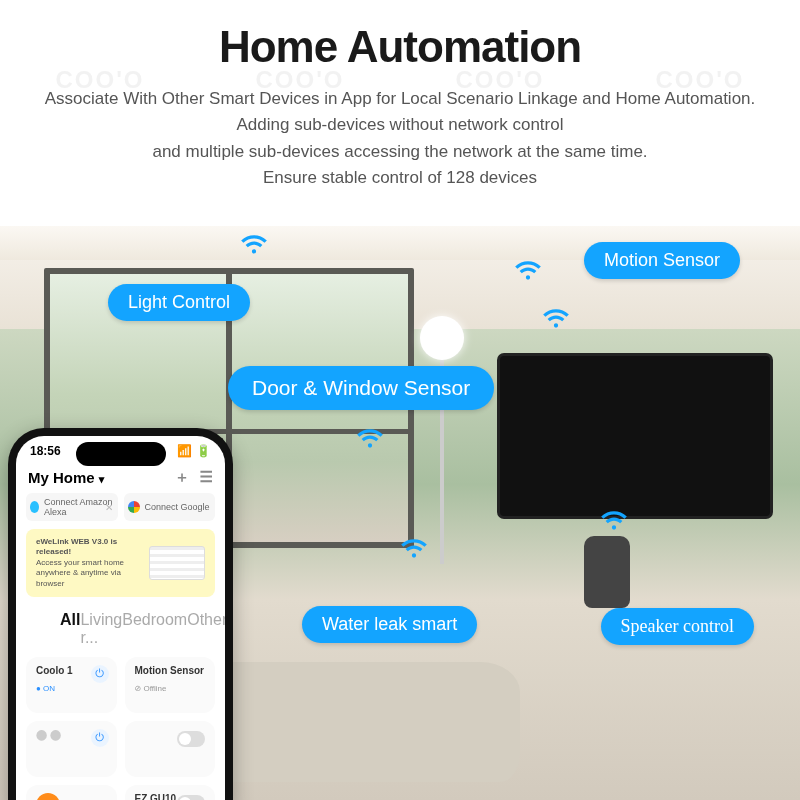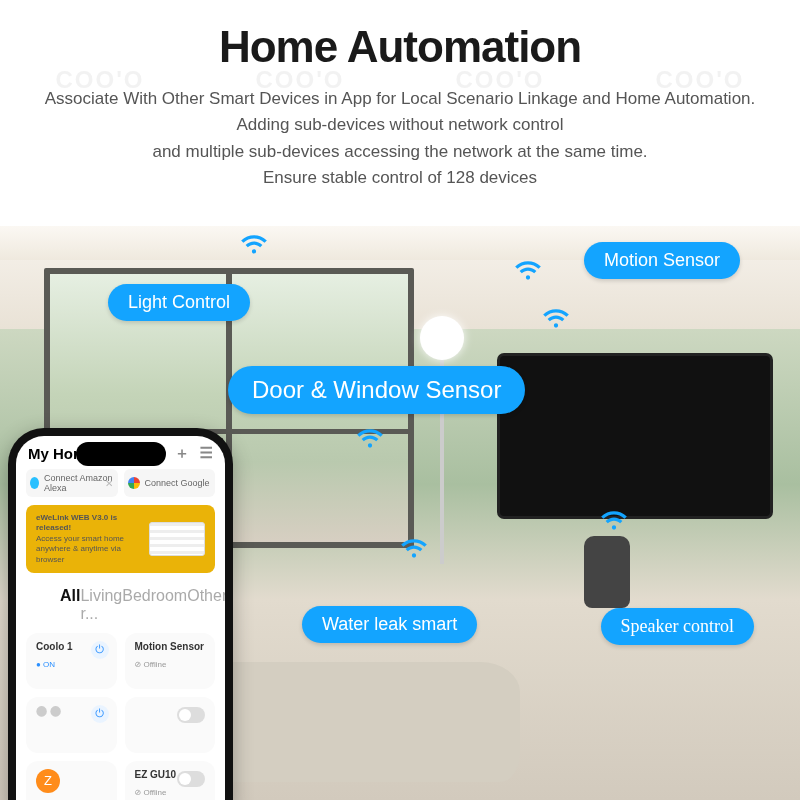--- a/index.html
+++ b/index.html
@@ -127,21 +127,21 @@
     position: absolute;
     background: #13a4ff;
     color: #fff;
     font-size: 18px;
     font-weight: 500;
     padding: 8px 20px;
     border-radius: 999px;
     white-space: nowrap;
     box-shadow: 0 2px 4px rgba(0,0,0,.15);
   }
-  .bubble.lg { font-size: 24px; padding: 10px 24px; }
+  .bubble.lg { font-size: 21px; padding: 10px 24px; }
 
   
   .phone {
     position: absolute;
     left: 8px;
     bottom: -8px;
     width: 225px;
     height: 380px;
     background: #fff;
     border-radius: 36px 36px 0 0;
@@ -173,21 +173,21 @@
     flex:1; display:flex; align-items:center; gap:5px;
     font-size:9px; color:#666;
     background:#f6f6f6; border-radius:6px;
     padding:4px 4px;
     position:relative;
   }
   .chip .dot { width:12px;height:12px;border-radius:50%; }
   .chip .x { position:absolute; right:4px; color:#bbb; font-size:10px;}
   .p-banner {
     margin:8px 10px; padding:8px 10px;
-    background:#eab308; border-radius:8px;
+    background:#fef9c3; border-radius:8px;
     display:flex; gap:8px; align-items:center;
   }
   .p-banner .txt { font-size:8px; color:#555; line-height:1.3; flex:1;}
   .p-banner .thumb { width:56px;height:34px;background:#fff;border:1px solid #ddd;border-radius:3px;
     background-image: repeating-linear-gradient(#eee 0 3px, transparent 3px 7px);}
   .p-tabs { display:flex; gap:0; padding:6px 12px 6px; font-size:16px; color:#aaa;margin-left:32px;}
   .p-tabs .active { color:#111; font-weight:700;}
   .p-grid {
     display:grid; grid-template-columns:1fr 1fr; gap:8px;
     padding: 4px 10px 10px;
@@ -294,20 +294,24 @@
     </div>
 
     <div class="bubble" style="left:108px; top:58px;">Light Control</div>
     <div class="bubble" style="right:60px; top:16px;">Motion Sensor</div>
     <div class="bubble lg" style="left:228px; top:140px;">Door &amp; Window Sensor</div>
     <div class="bubble" style="left:302px; top:380px;">Water leak smart</div>
     <div class="bubble" style="right:46px; top:382px;font-family:Liberation Serif, serif;">Speaker control</div>
 
     <div class="phone">
       <div class="notch"></div>
+      <div class="statusbar">
+        <span>18:56</span>
+        <span>📶 🔋</span>
+      </div>
       <div class="p-header">
         <span><span>My Home</span> <span style="font-size:11px;">▾</span></span>
         <span class="icons">
           <span>＋</span>
           <span>☰</span>
         </span>
       </div>
       <div class="p-connect">
         <div class="chip">
           <span class="dot" style="background:#29c0ff"></span>

